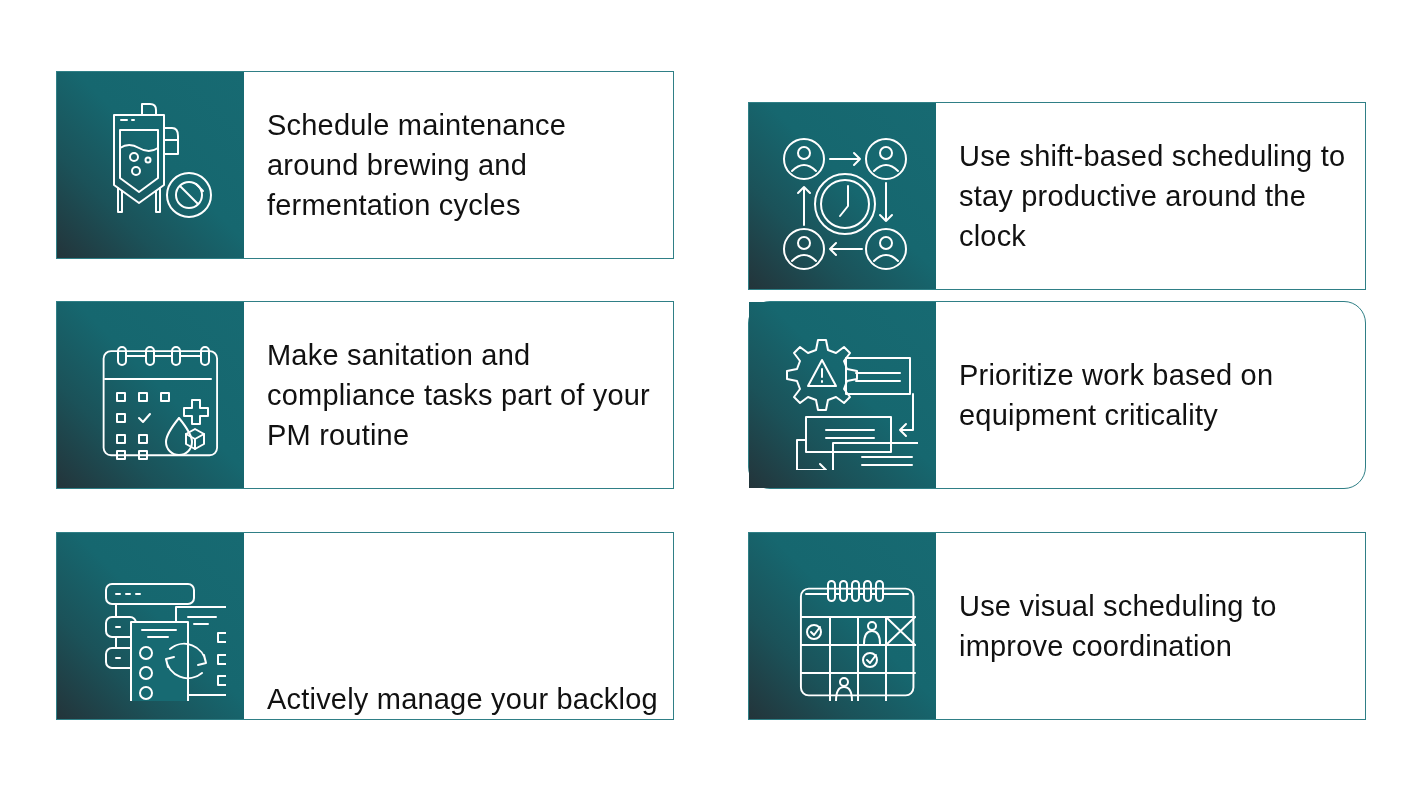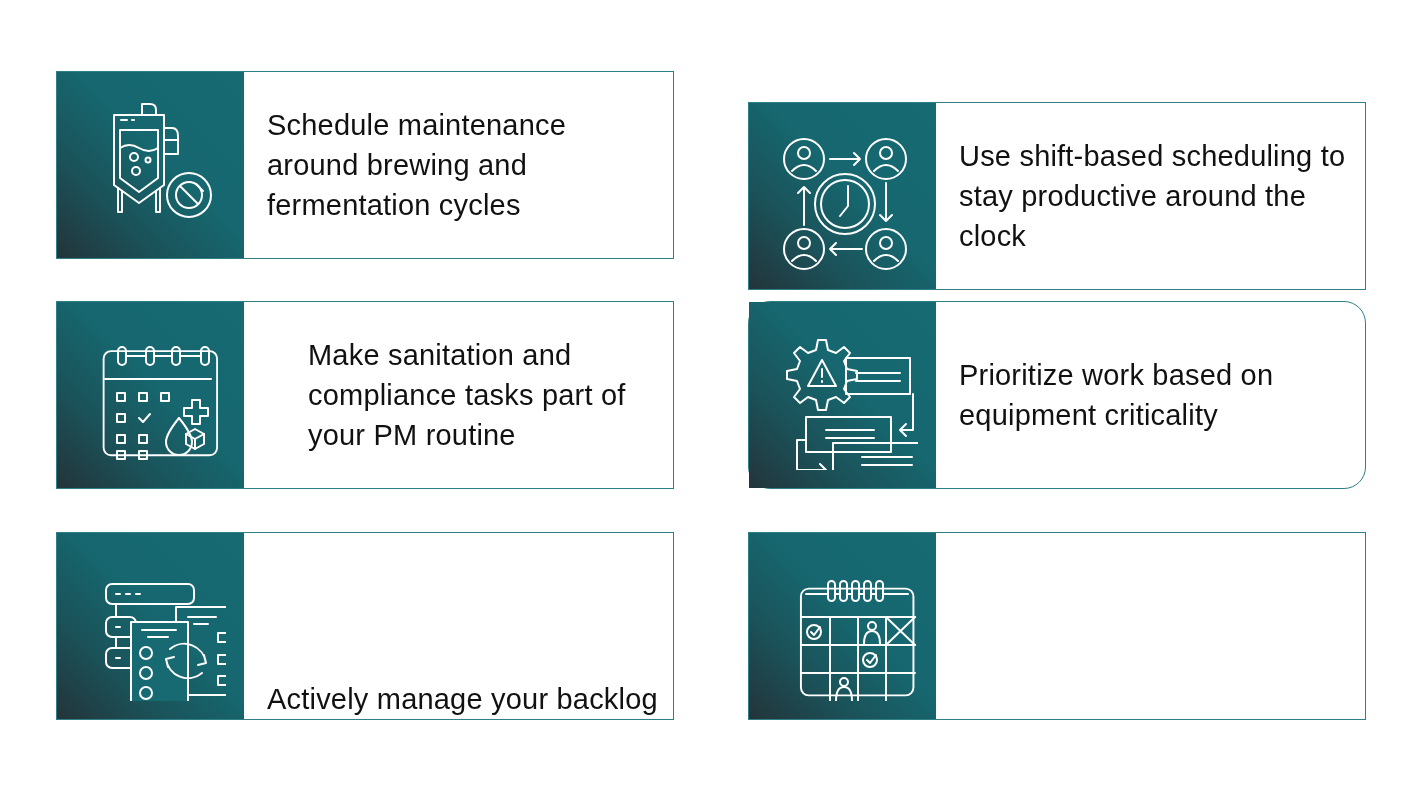--- a/index.html
+++ b/index.html
@@ -80,21 +80,21 @@
       <path d="M118 62 V100 M112 94 L118 100 L124 94"></path>
       <path d="M94 128 H62 M68 122 L62 128 L68 134"></path>
       <path d="M36 104 V66 M30 72 L36 66 L42 72"></path>
     </svg>
   </div>
   <div class="text-panel">
     <div class="card-text">Use shift-based scheduling to stay productive around the clock</div>
   </div>
 </div>
 
-<div class="card" style="left:56px; top:301px;gap:41px;">
+<div class="card" style="left:56px; top:301px;">
   <div class="icon-panel">
     <svg viewBox="0 0 150 150">
       <rect x="34" y="42" width="122" height="112" rx="8" transform="translate(-4,-8) scale(0.93)"></rect>
       <path d="M29 59 H135"></path>
       <rect x="42" y="27" width="8" height="18" rx="4"></rect>
       <rect x="70" y="27" width="8" height="18" rx="4"></rect>
       <rect x="96" y="27" width="8" height="18" rx="4"></rect>
       <rect x="125" y="27" width="8" height="18" rx="4"></rect>
       <path d="M50 36 H70 M78 36 H96 M104 36 H125"></path>
       <rect x="41" y="73" width="8" height="8"></rect>
@@ -184,13 +184,16 @@
       <path d="M43 81 L46 84 L52 76"></path>
       <circle cx="102" cy="109" r="7"></circle>
       <path d="M99 109 L102 112 L108 104"></path>
       <circle cx="104" cy="75" r="4"></circle>
       <path d="M96 93 Q96 80 104 80 Q112 80 112 93"></path>
       <circle cx="76" cy="131" r="4"></circle>
       <path d="M68 150 Q68 136 76 136 Q84 136 84 150"></path>
       <path d="M118 66 L147 94 M147 66 L118 94"></path>
     </svg>
   </div>
+  <div class="text-panel">
+    <div class="card-text">Use visual scheduling to improve coordination</div>
+  </div>
 </div>
 
 </body></html>

